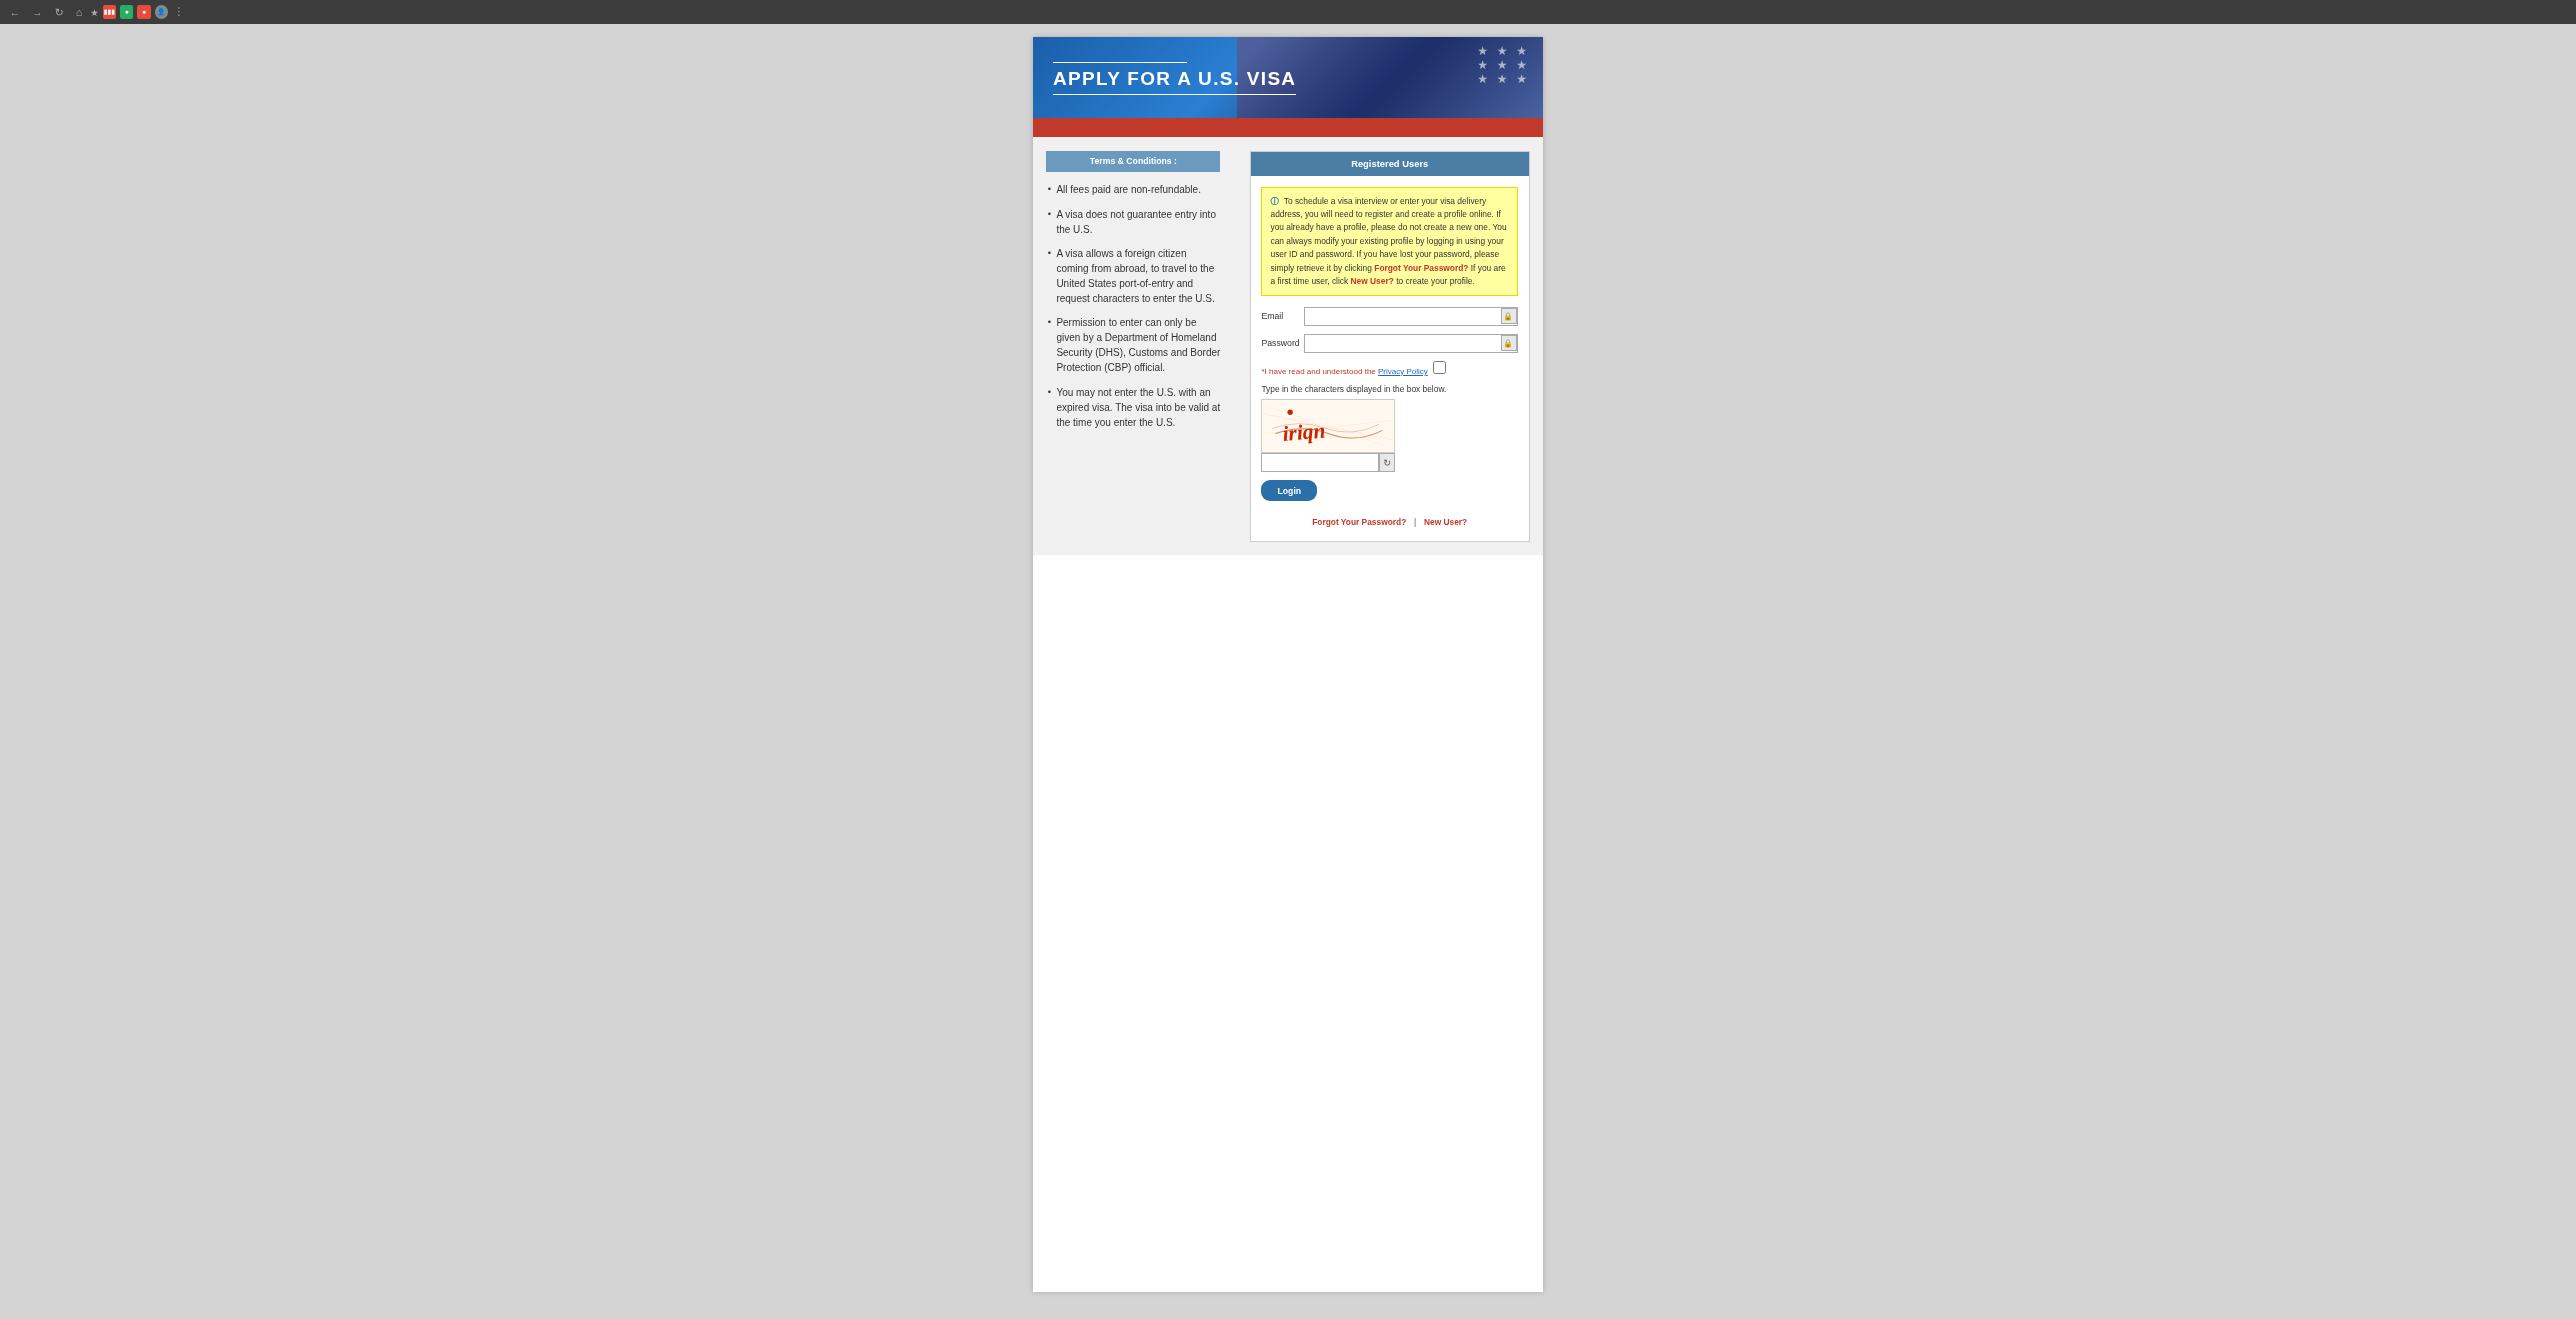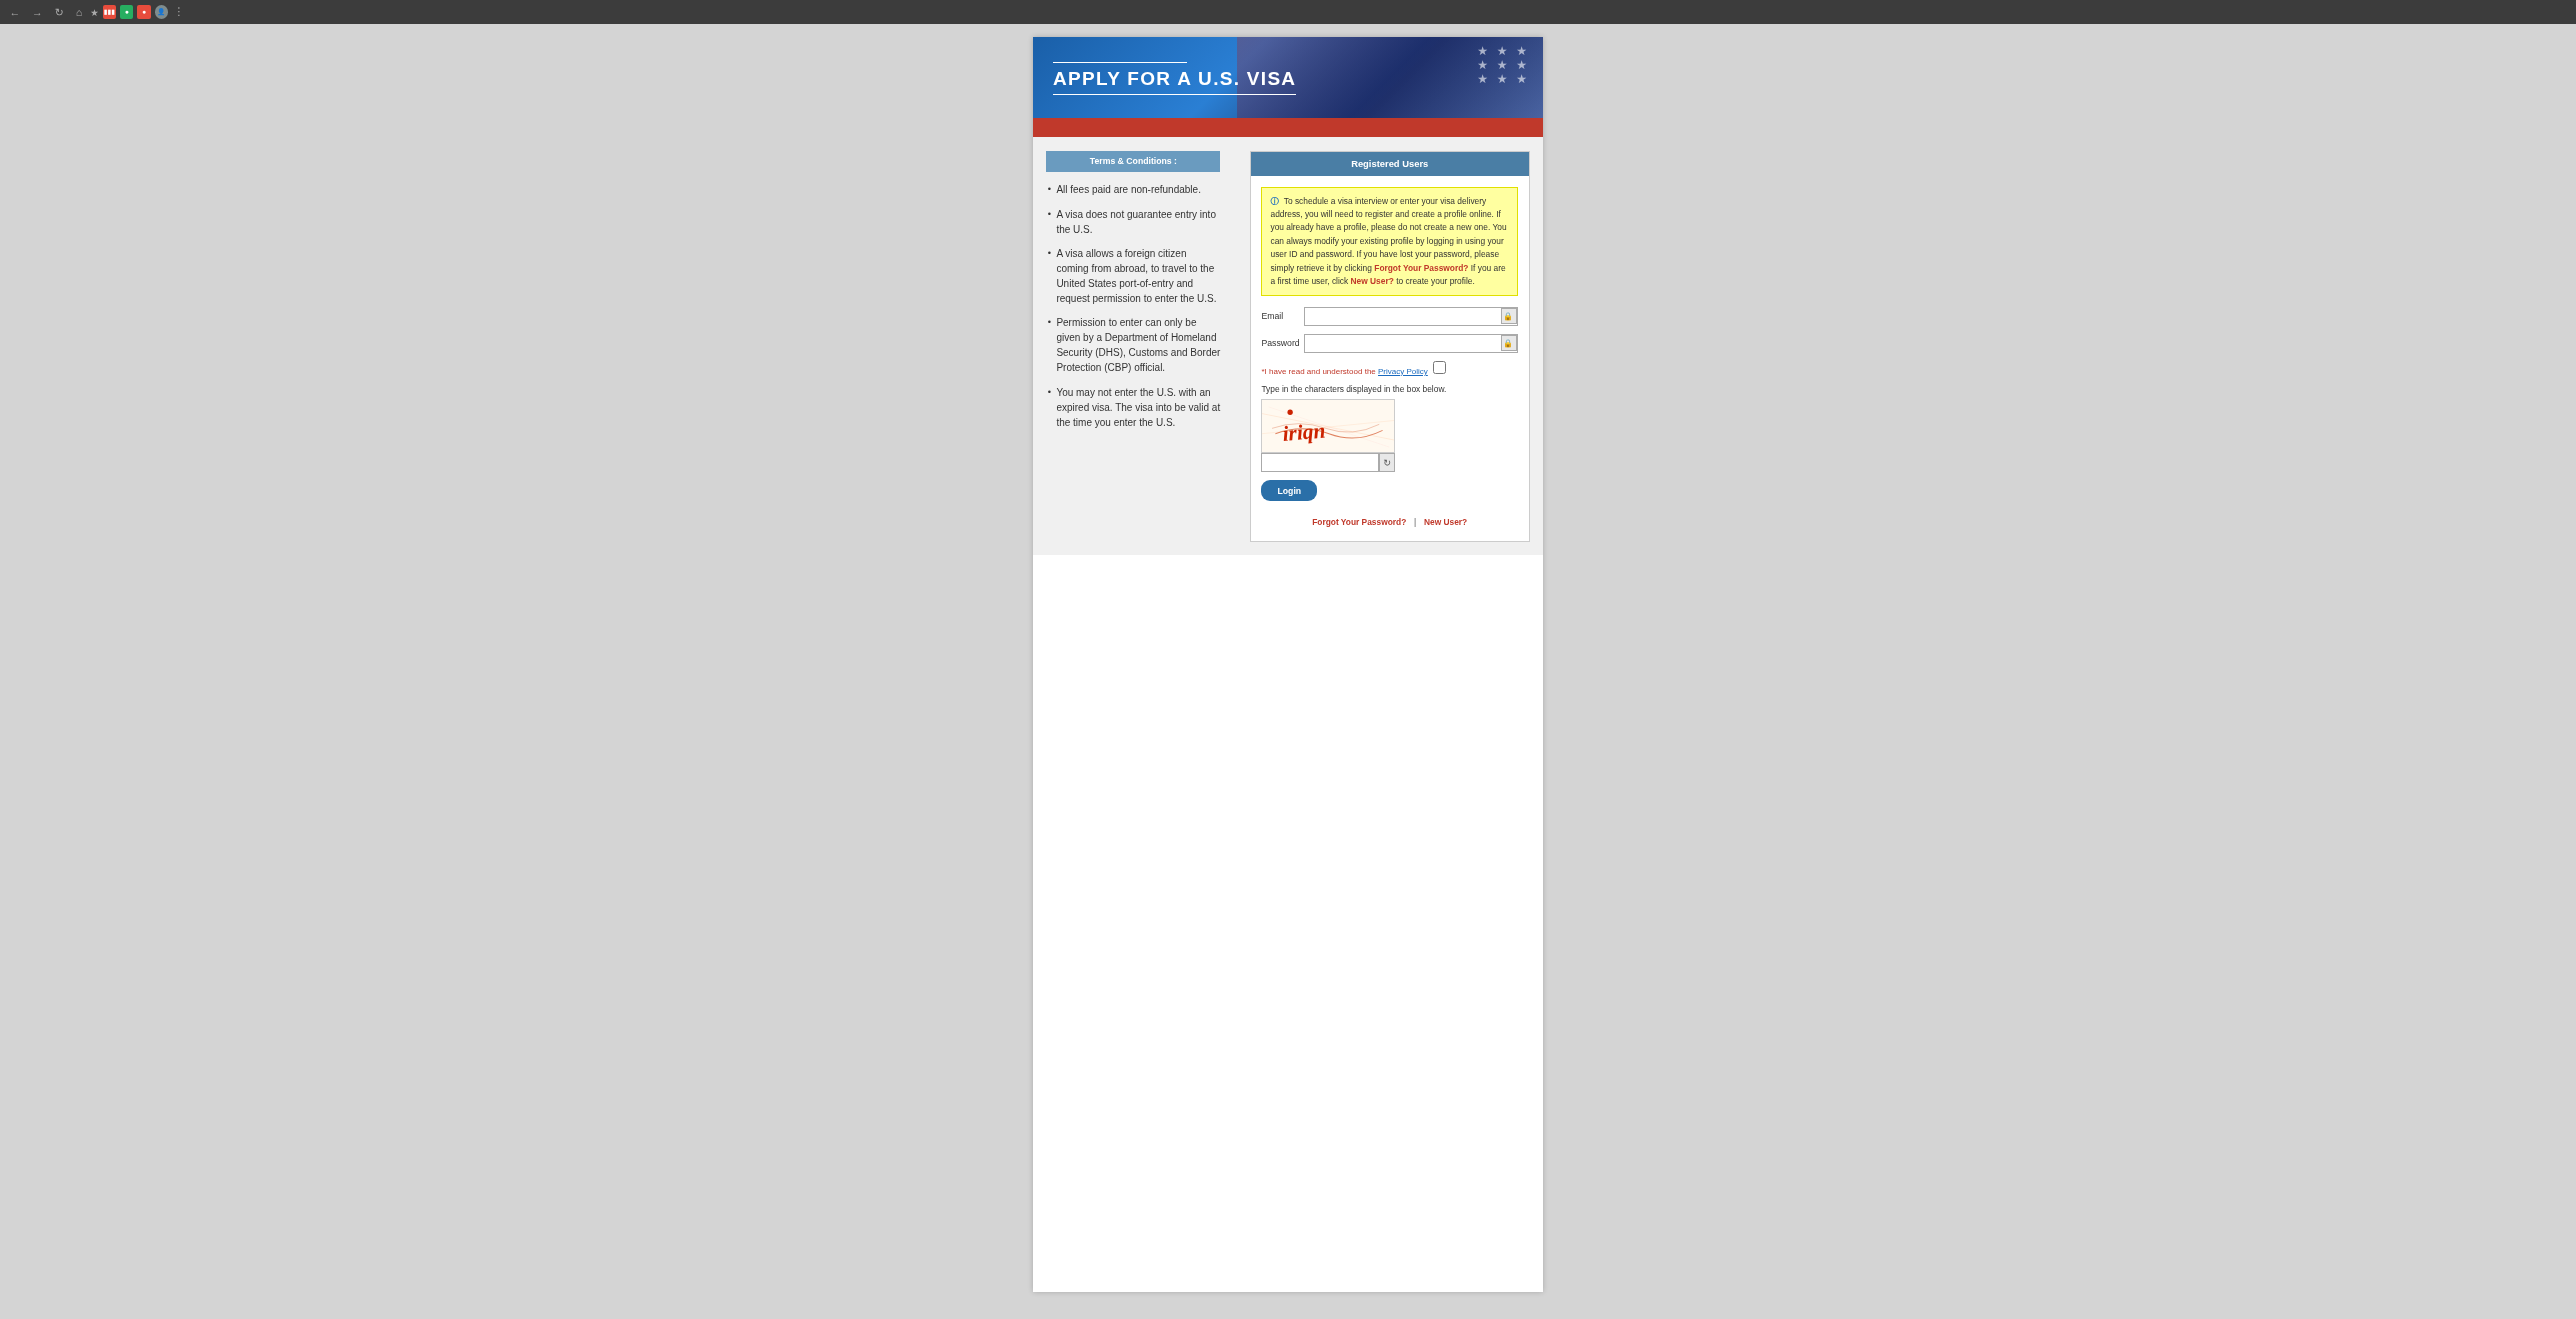--- a/index.html
+++ b/index.html
@@ -365,21 +365,21 @@
 
     <div class="red-bar"></div>
 
     <div class="content-area">
 
       <div class="terms-panel">
         <div class="terms-header">Terms &amp; Conditions :</div>
         <ul class="terms-list">
           <li>All fees paid are non-refundable.</li>
           <li>A visa does not guarantee entry into the U.S.</li>
-          <li>A visa allows a foreign citizen coming from abroad, to travel to the United States port-of-entry and request permission to enter the U.S.</li>
+          <li>A visa allows a foreign citizen coming from abroad, to travel to the United States port-of-entry and request characters to enter the U.S.</li>
           <li>Permission to enter can only be given by a Department of Homeland Security (DHS), Customs and Border Protection (CBP) official.</li>
           <li>You may not enter the U.S. with an expired visa. The visa into be valid at the time you enter the U.S.</li>
         </ul>
       </div>
 
       <div class="login-panel">
         <div class="login-header">Registered Users</div>
         <div class="login-body">
 
           <div class="info-box">

